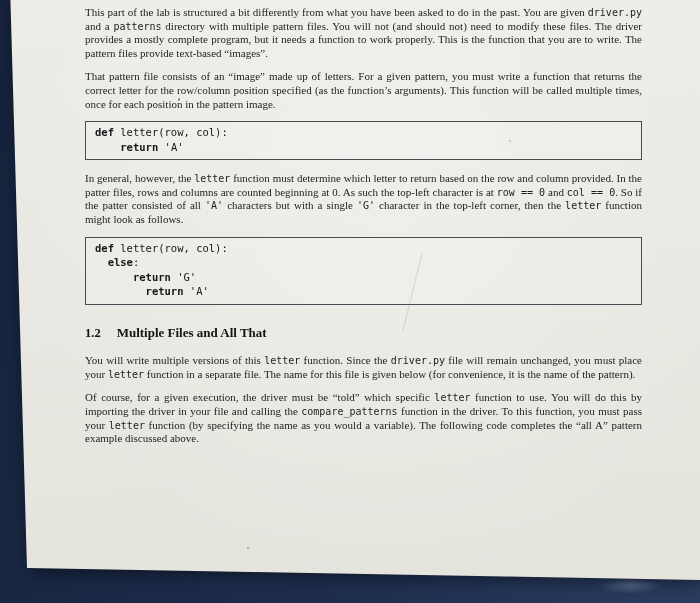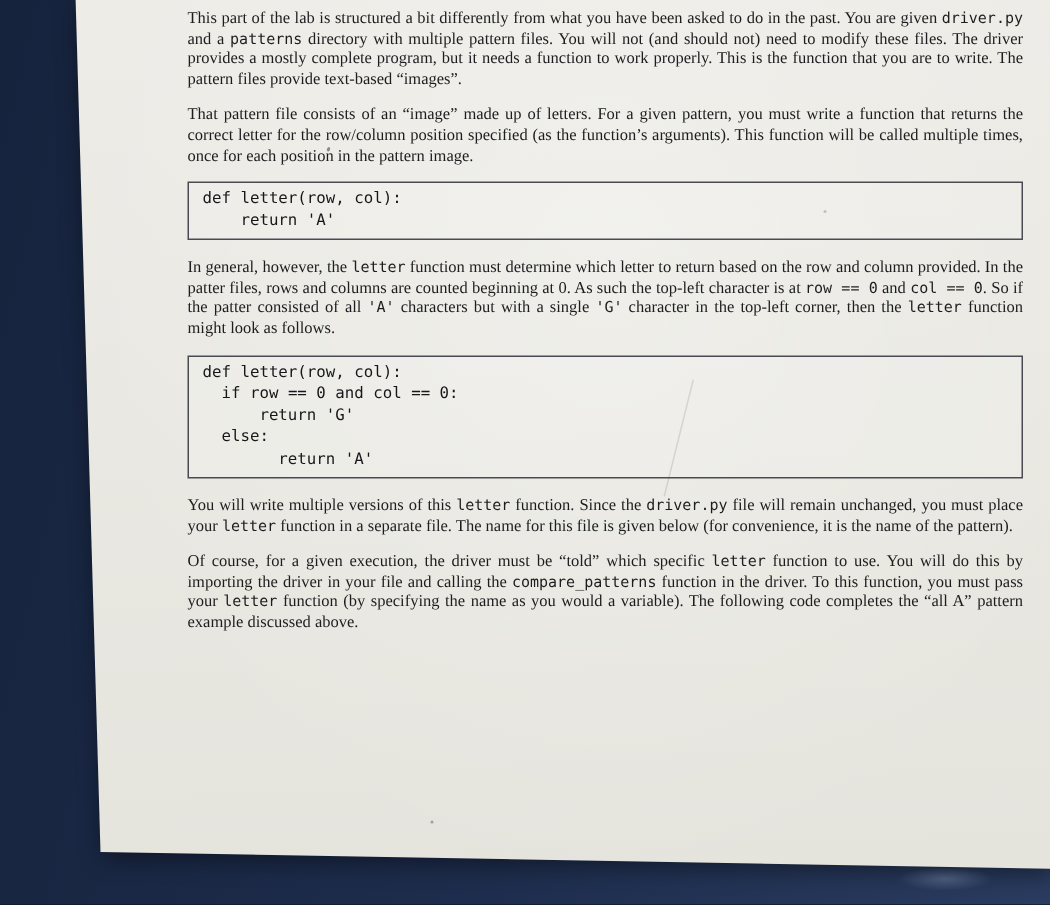--- a/index.html
+++ b/index.html
@@ -10,36 +10,35 @@
     position:relative; width:700px; height:603px; overflow:hidden;
     background:linear-gradient(103deg,#16233d 0%,#1e2d4d 55%,#2a3c60 100%);
   }
   .paper-wrap { position:absolute; inset:0; filter:drop-shadow(2px 4px 8px rgba(0,0,0,.45)); }
   .paper {
     position:absolute; inset:0;
     background:
       radial-gradient(ellipse at 55% 30%, rgba(255,255,255,.25), rgba(255,255,255,0) 70%),
       linear-gradient(178deg,#edece7 0%,#e9e8e2 45%,#e4e3dc 100%);
     clip-path:polygon(10px -14px, 706px -24px, 706px 580px, 27px 568px);
-    margin-left:40px;
   }
   .content {
     position:absolute; left:85px; top:6px; width:557px;
     color:#1d1d1f; font-size:11px; line-height:13.6px; text-align:justify;
   }
   .para { margin-bottom:10px; }
   .mono { font-family:"DejaVu Sans Mono", monospace; font-size:10px; }
   .codeblock {
     border:1px solid #4a4a52; background:rgba(255,255,255,.14);
     padding:3px 9px 5px; margin:4px 0 12px;
     font-family:"DejaVu Sans Mono", monospace; font-size:10.5px; line-height:14.5px;
     text-align:left; color:#17171a;
   }
   .codeblock div { white-space:pre; }
-  .kw { font-weight:normal; }
+  .kw { font-weight:bold; }
   .sec-heading { display:flex; gap:16px; align-items:baseline; font-weight:bold; color:#141416; }
   .h11 { margin:20px 0 13px; }
   .h12 { margin:21px 0 14px; }
   .sec-num { font-size:12.5px; }
   .sec1-title { font-family:"DejaVu Sans Mono", monospace; font-size:11.5px; font-weight:bold; }
   .sec2-title { font-size:13px; }
 
   
   .speck { position:absolute; border-radius:50%; background:#3a3a3a; }
   .speck.a { left:178px; top:98px; width:2px; height:3px; opacity:.55; transform:rotate(25deg); }
@@ -69,26 +68,29 @@
 
         <div class="codeblock">
             <div><span class="kw">def</span><span> letter(row, col):</span></div>
             <div><span>    </span><span class="kw">return</span><span> 'A'</span></div>
           </div>
 
         <p class="para"><span>In general, however, the </span><span class="mono">letter</span><span> function must determine which letter to return based on the row and column provided. In the patter files, rows and columns are counted beginning at 0. As such the top-left character is at </span><span class="mono">row == 0</span><span> and </span><span class="mono">col == 0</span><span>. So if the patter consisted of all </span><span class="mono">'A'</span><span> characters but with a single </span><span class="mono">'G'</span><span> character in the top-left corner, then the </span><span class="mono">letter</span><span> function might look as follows.</span></p>
 
         <div class="codeblock">
             <div><span class="kw">def</span><span> letter(row, col):</span></div>
-            <div><span>  </span><span class="kw">if</span><span> row == 0 </span><span class="kw">and</span><span> col == 0:</span></div>
+            <div><span>  </span><span class="kw">else</span><span>:</span></div>
             <div><span>      </span><span class="kw">return</span><span> 'G'</span></div>
-            <div><span>  </span><span class="kw">else</span><span>:</span></div>
             <div><span>        </span><span class="kw">return</span><span> 'A'</span></div>
           </div>
 
+        <h2 class="sec-heading h12">
+          <span class="sec-num">1.2</span>
+          <span class="sec2-title">Multiple Files and All That</span>
+        </h2>
 
         <p class="para"><span>You will write multiple versions of this </span><span class="mono">letter</span><span> function. Since the </span><span class="mono">driver.py</span><span> file will remain unchanged, you must place your </span><span class="mono">letter</span><span> function in a separate file. The name for this file is given below (for convenience, it is the name of the pattern).</span></p>
         <p class="para"><span>Of course, for a given execution, the driver must be “told” which specific </span><span class="mono">letter</span><span> function to use. You will do this by importing the driver in your file and calling the </span><span class="mono">compare_patterns</span><span> function in the driver. To this function, you must pass your </span><span class="mono">letter</span><span> function (by specifying the name as you would a variable). The following code completes the “all A” pattern example discussed above.</span></p>
 
       </div>
       <span class="speck a"></span>
       <span class="speck b"></span>
       <span class="speck c"></span>
       <span class="scratch"></span>
     </div>

